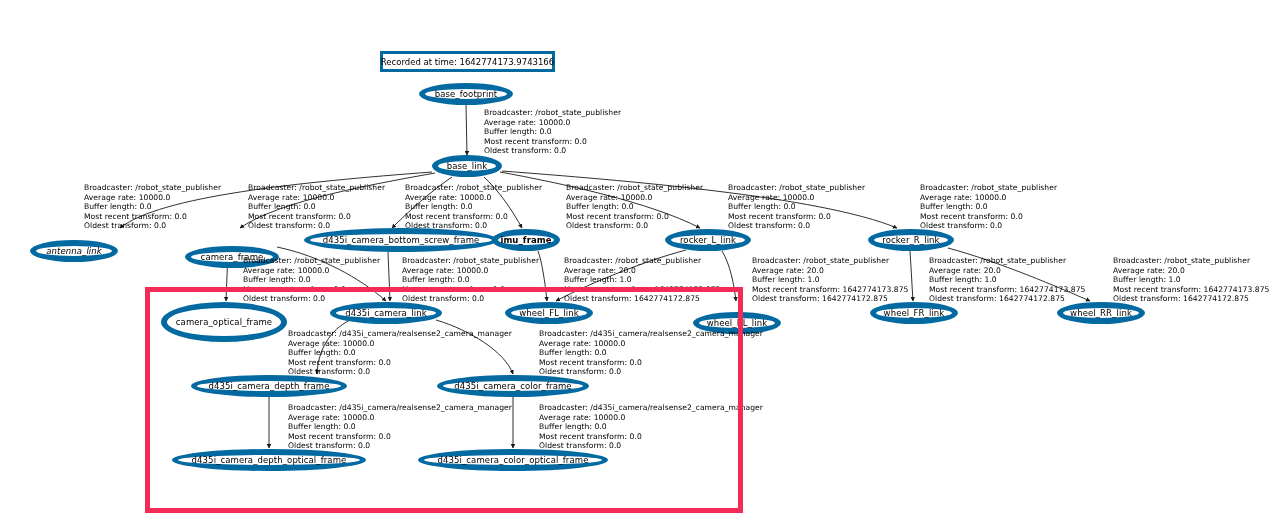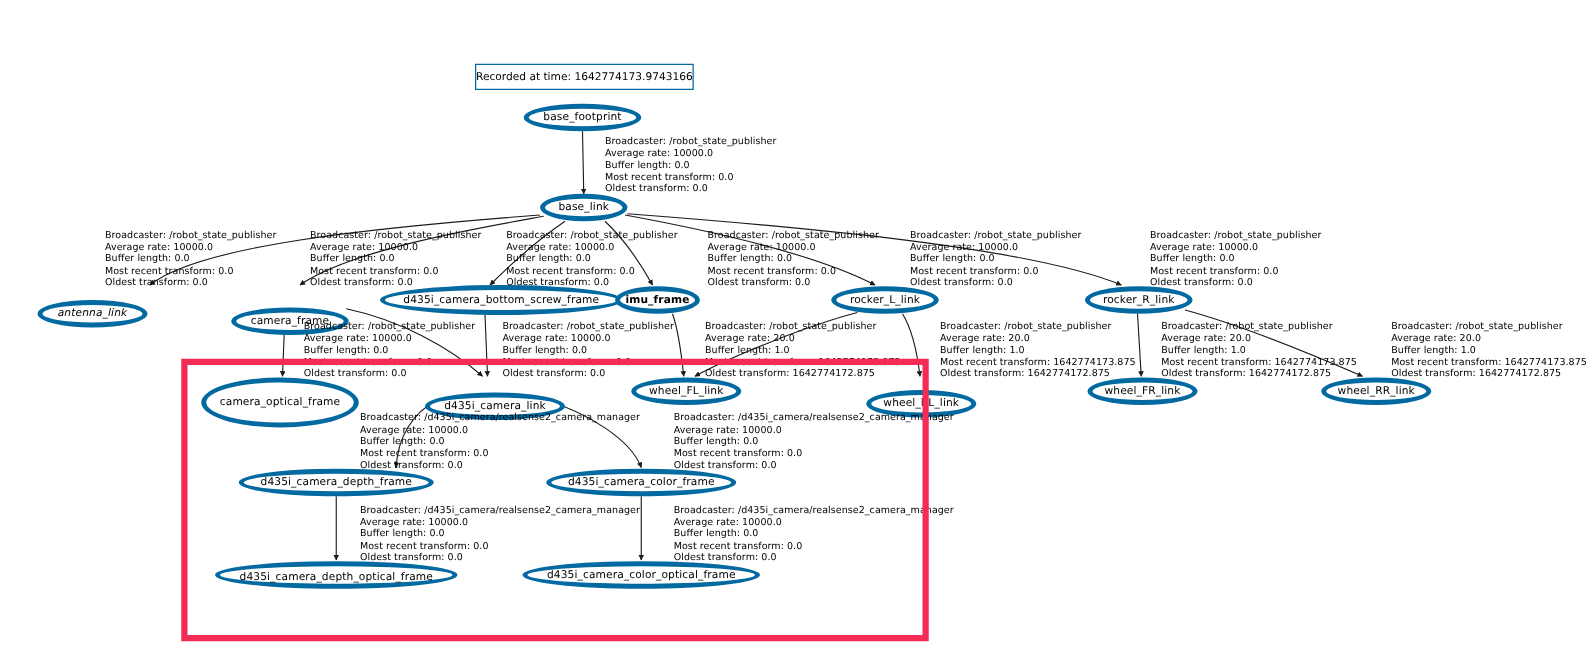--- a/index.html
+++ b/index.html
@@ -22,35 +22,35 @@
     left: 0; top: 0;
     width: 1274px;
     height: 532px;
     pointer-events: none;
   }
   .node {
     position: absolute;
     display: flex;
     align-items: center;
     justify-content: center;
-    border: 4px solid #0369a1;
+    border: 6px solid #0369a1;
     border-radius: 50%;
     background: #ffffff;
     box-sizing: border-box;
     font-size: 8.5px;
     color: #000000;
     white-space: nowrap;
     letter-spacing: 0.1px;
   }
   .timebox {
     position: absolute;
     display: flex;
     align-items: center;
     justify-content: center;
-    border: 1px solid #0369a1;
+    border: 3px solid #0369a1;
     border-radius: 0;
     background: #ffffff;
     box-sizing: border-box;
     font-size: 8.5px;
     color: #000000;
     white-space: nowrap;
   }
   .edge-label {
     position: absolute;
     font-size: 7.6px;
@@ -125,21 +125,21 @@
       </div>
       <div class="node" style="left: 665px; top: 229px; width: 86px; height: 22px;">
         <span>rocker_L_link</span>
       </div>
       <div class="node" style="left: 868px; top: 229px; width: 86px; height: 22px;">
         <span>rocker_R_link</span>
       </div>
       <div class="node" style="left: 161px; top: 302px; width: 126px; height: 40px;">
         <span>camera_optical_frame</span>
       </div>
-      <div class="node" style="left: 340px; top: 302px; width: 112px; height: 22px; margin-top: 12px;">
+      <div class="node" style="left: 330px; top: 302px; width: 112px; height: 22px;">
         <span>d435i_camera_link</span>
       </div>
       <div class="node" style="left: 505px; top: 302px; width: 88px; height: 22px;">
         <span>wheel_FL_link</span>
       </div>
       <div class="node" style="left: 693px; top: 312px; width: 88px; height: 22px;">
         <span>wheel_RL_link</span>
       </div>
       <div class="node" style="left: 870px; top: 302px; width: 88px; height: 22px;">
         <span>wheel_FR_link</span>

